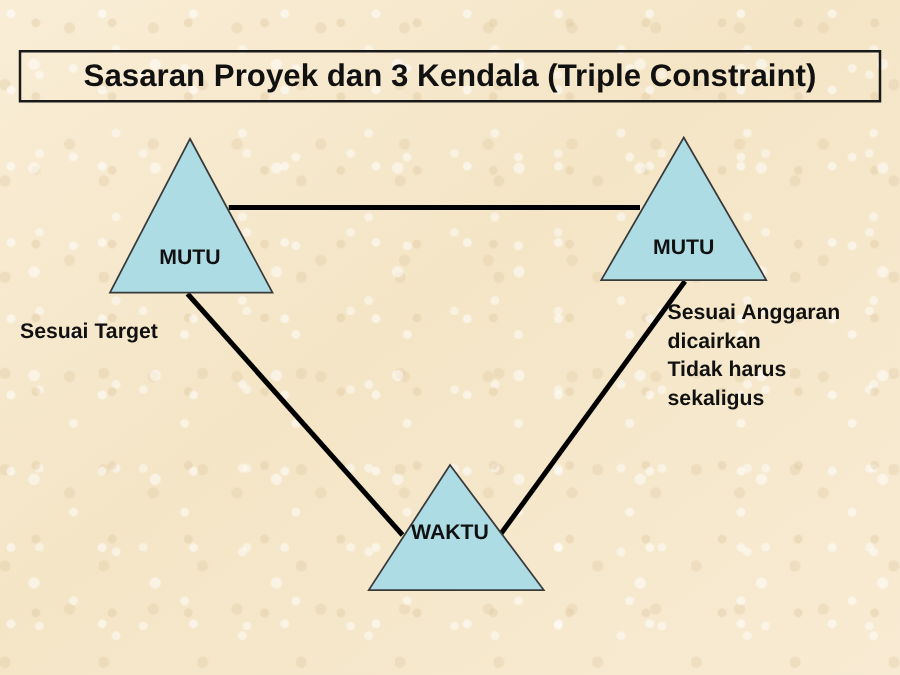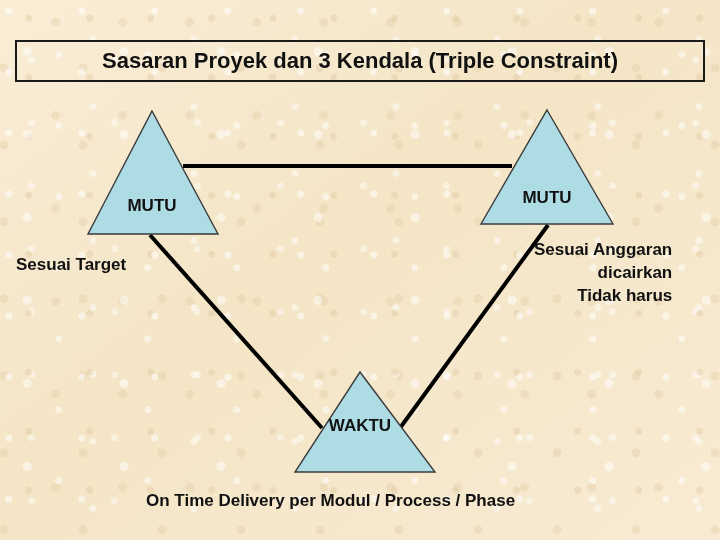--- a/index.html
+++ b/index.html
@@ -37,21 +37,21 @@
     top: 40px;
     width: 690px;
     height: 42px;
     box-sizing: border-box;
     border: 2px solid #1a1a1a;
     display: flex;
     align-items: center;
     justify-content: center;
   }
   #title-text {
-    font-size: 22px;
+    font-size: 25px;
     font-weight: bold;
     color: #111111;
     letter-spacing: 0px;
     white-space: nowrap;
   }
   #diagram {
     position: absolute;
     left: 0;
     top: 0;
   }
@@ -66,21 +66,21 @@
     text-align: center;
   }
   .desc-label {
     font-size: 17px;
     line-height: 23px;
   }
   #label-mutu   { left: 106px; top: 196px; width: 92px; }
   #label-biaya  { left: 501px; top: 188px; width: 92px; }
   #label-waktu  { left: 314px; top: 416px; width: 92px; text-align: center; }
   #text-sesuai-target  { left: 16px;  top: 253px; }
-  #text-anggaran       { left: 534px; top: 238px; text-align: right; }
+  #text-anggaran       { left: 534px; top: 238px; }
   #text-ontime         { left: 146px; top: 489px; }
 </style>
 </head>
 <body>
 
 <div id="slide">
 
   <div id="title-box">
     <span id="title-text">Sasaran Proyek dan 3 Kendala (Triple Constraint)</span>
   </div>
@@ -99,17 +99,17 @@
   <div class="node-label vertex-label" id="label-mutu">MUTU</div>
   <div class="node-label vertex-label" id="label-biaya">MUTU</div>
   <div class="node-label vertex-label" id="label-waktu">WAKTU</div>
 
   <div class="node-label desc-label" id="text-sesuai-target">Sesuai Target</div>
 
   <div class="node-label desc-label" id="text-anggaran">
     <div>Sesuai Anggaran</div>
     <div>dicairkan</div>
     <div>Tidak harus</div>
+    <div>sekaligus</div>
   </div>
 
-  <div class="node-label desc-label" id="text-ontime">On Time Delivery per Modul / Process / Phase</div>
 
 </div>
 
 </body></html>

